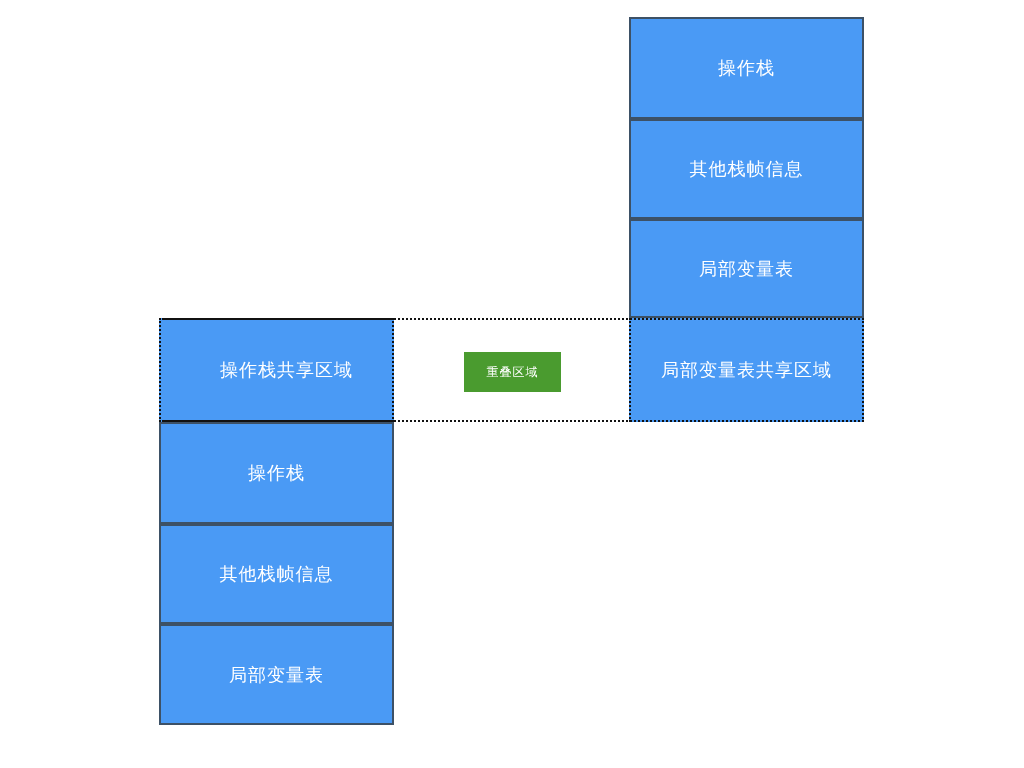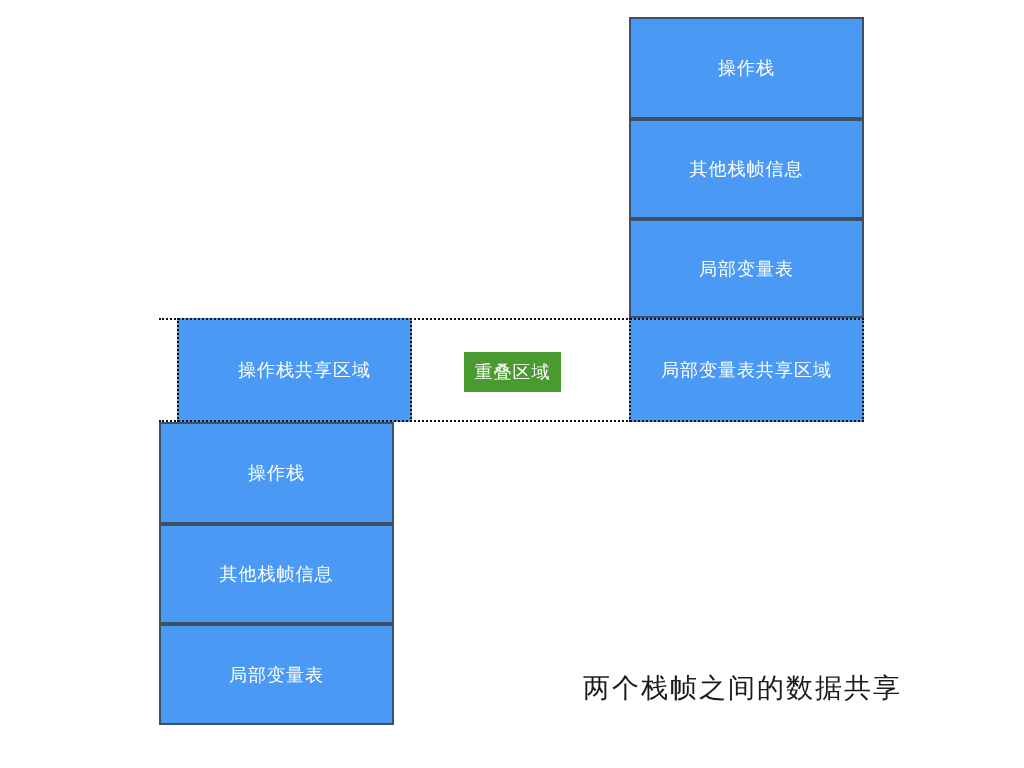--- a/index.html
+++ b/index.html
@@ -52,21 +52,21 @@
 
   
   #overlap-label {
     position: absolute;
     box-sizing: border-box;
     background: #4a9b2f;
     color: #ffffff;
     display: flex;
     align-items: center;
     justify-content: center;
-    font-size: 18px;
+    font-size: 12px;
     letter-spacing: 1px;
     line-height: 1;
     white-space: nowrap;
   }
 
   
   #caption {
     position: absolute;
     color: #1a1a1a;
     font-size: 27px;
@@ -89,33 +89,32 @@
       </div>
       <div class="frame-box" style="left: 629px; top: 219px; width: 235px; height: 99px;">
         <span>局部变量表</span>
       </div>
       <div class="frame-box shared" style="left: 629px; top: 318px; width: 235px; height: 104px;">
         <span>局部变量表共享区域</span>
       </div>
     </div>
 
   <div id="left-stack">
-      <div class="frame-box shared" style="left: 177px; top: 318px; width: 235px; height: 104px; padding-left: 20px;">
+      <div class="frame-box shared" style="left: 159px; top: 318px; width: 235px; height: 104px; padding-left: 20px;">
         <span>操作栈共享区域</span>
       </div>
       <div class="frame-box" style="left: 159px; top: 422px; width: 235px; height: 102px;">
         <span>操作栈</span>
       </div>
       <div class="frame-box" style="left: 159px; top: 524px; width: 235px; height: 100px;">
         <span>其他栈帧信息</span>
       </div>
       <div class="frame-box" style="left: 159px; top: 624px; width: 235px; height: 101px;">
         <span>局部变量表</span>
       </div>
     </div>
 
   <div id="overlap-band" style="left: 159px; top: 318px; width: 705px; height: 104px;"></div>
 
   <div id="overlap-label" style="left: 464px; top: 352px; width: 97px; height: 40px;">重叠区域</div>
 
-  <div id="caption" style="left: 583px; top: 674px;">两个栈帧之间的数据共享</div>
 
 </div>
 
 </body></html>

